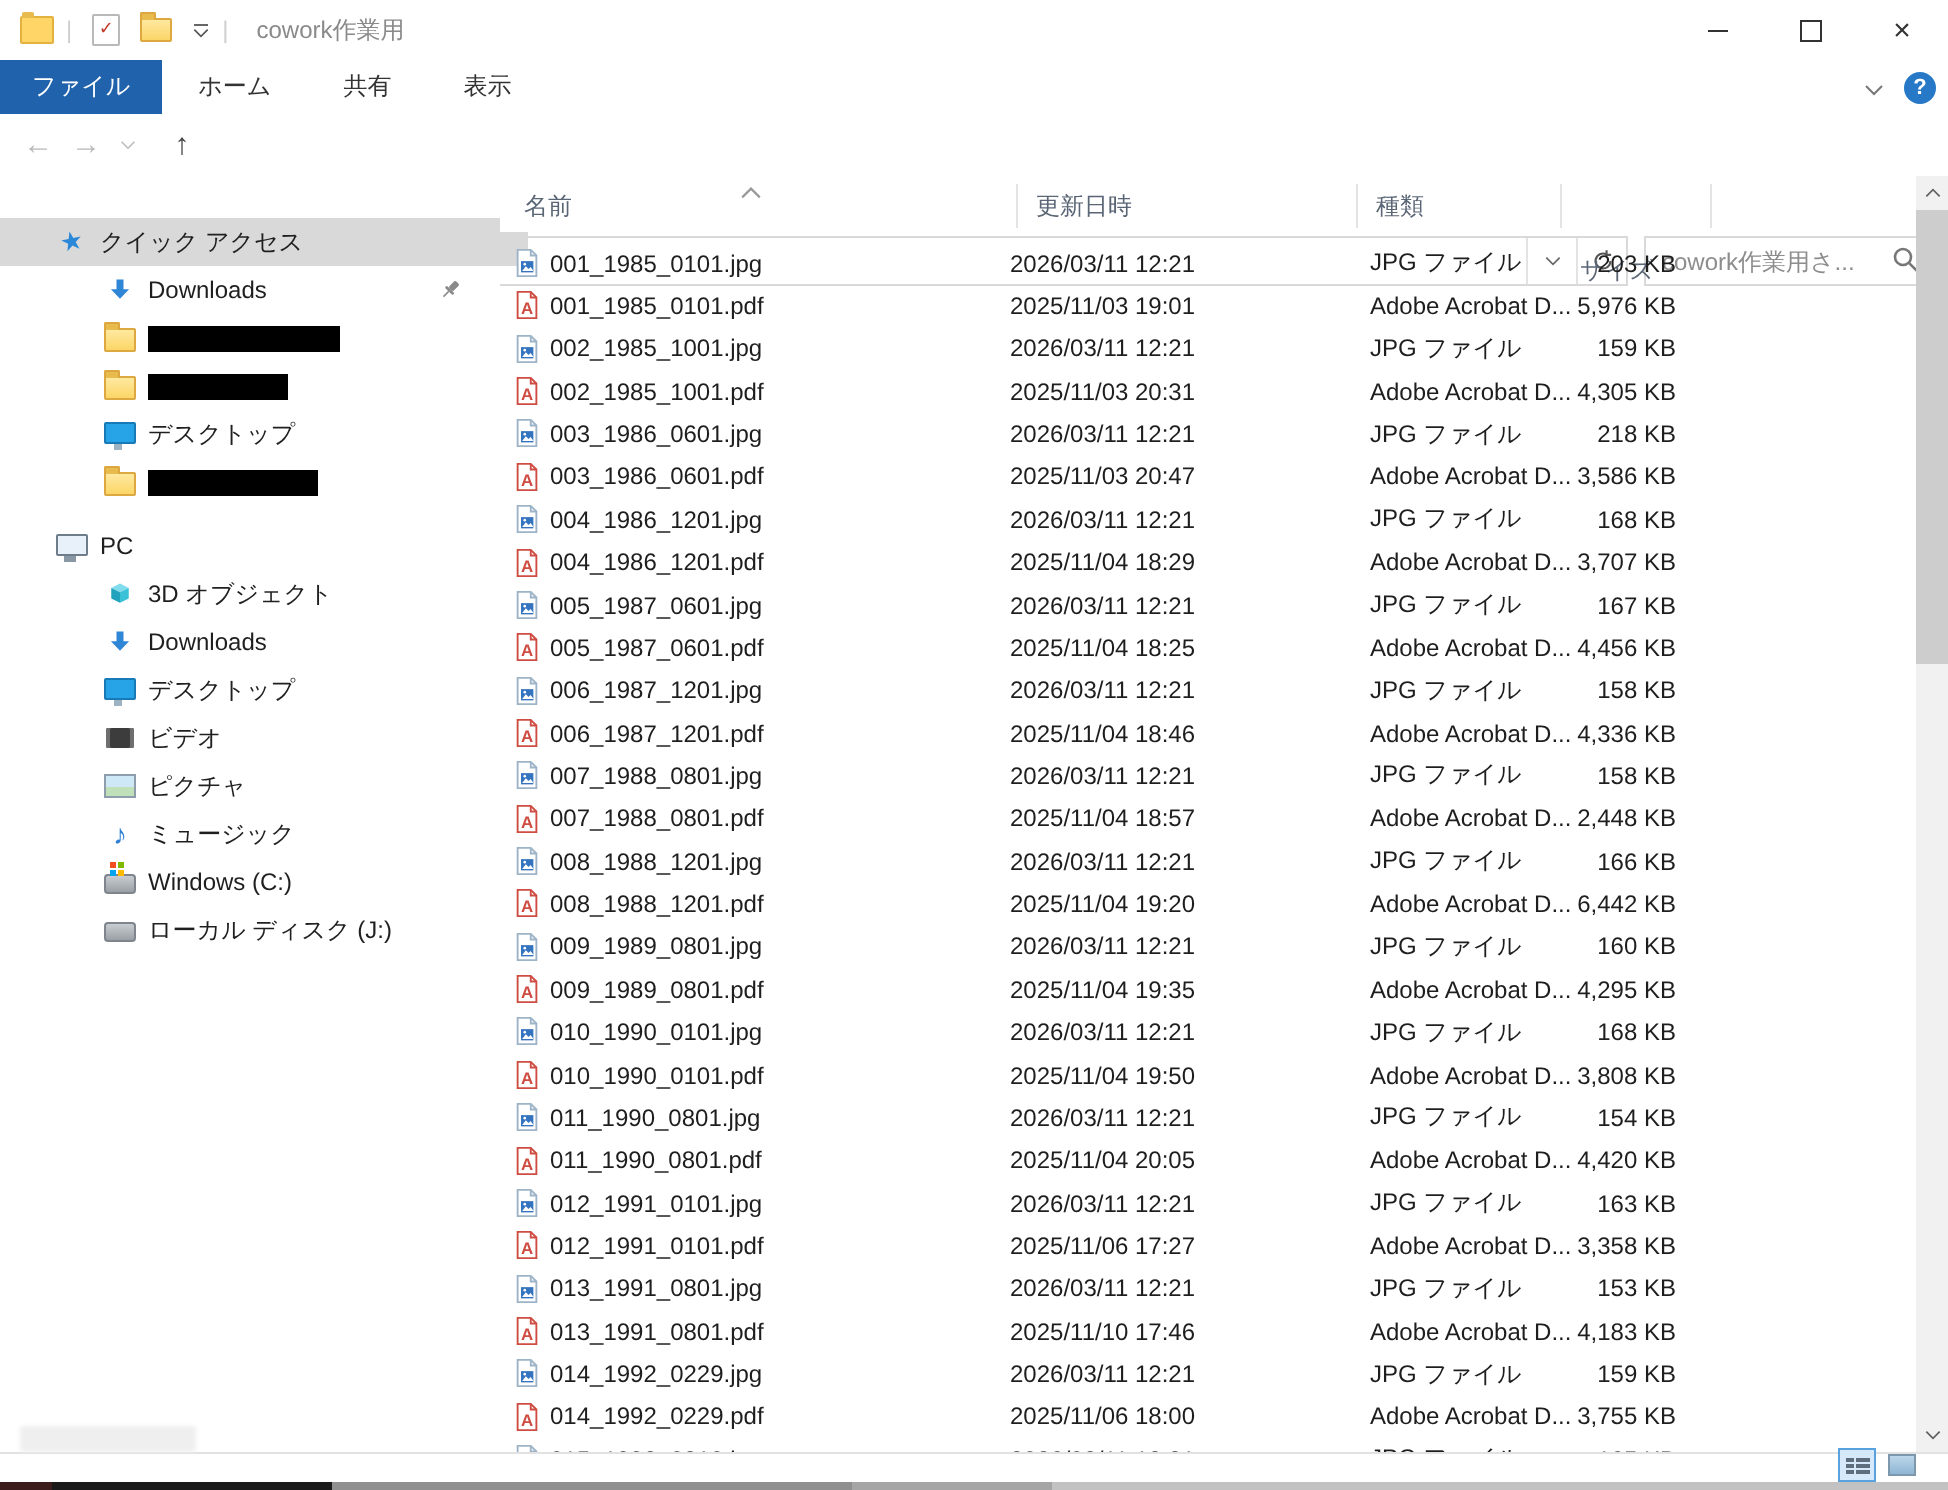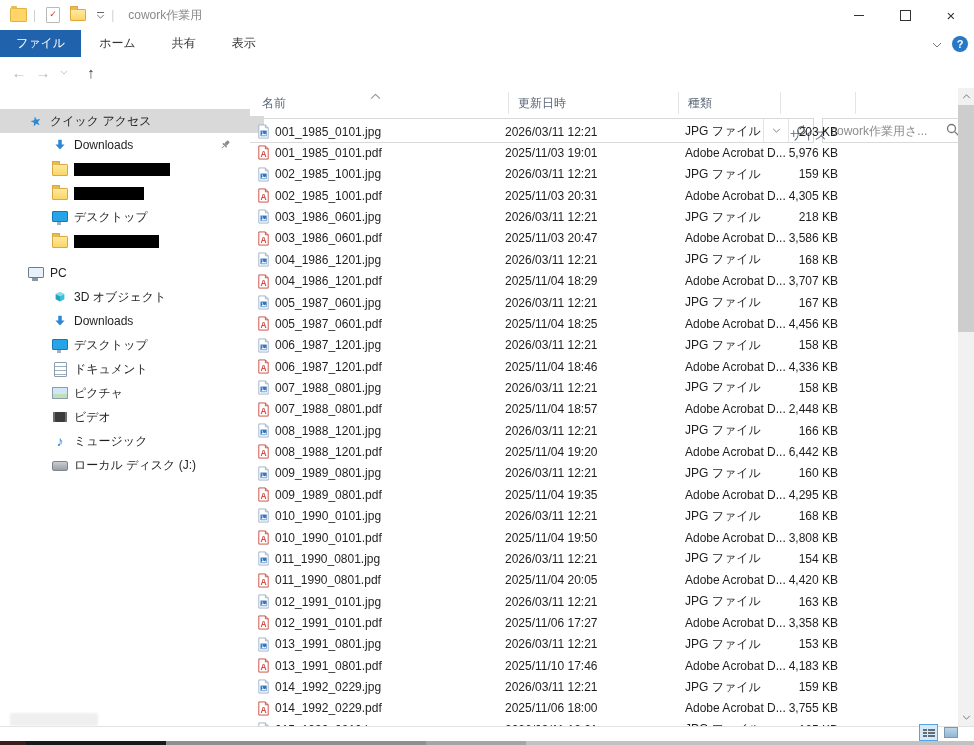--- a/index.html
+++ b/index.html
@@ -257,41 +257,48 @@
         <span class="lbl">Downloads</span>
       </div>
       <div class="side-item lvl1">
         <span class="ic">
           <span class="ic-desktop"></span>
         </span>
         <span class="lbl">デスクトップ</span>
       </div>
       <div class="side-item lvl1">
         <span class="ic">
-          <span class="ic-doc"></span>
-        </span>
-        <span class="lbl">ドキュメント</span>
+          <span class="ic-vid"></span>
+        </span>
+        <span class="lbl">ビデオ</span>
       </div>
       <div class="side-item lvl1">
         <span class="ic">
           <span class="ic-pic"></span>
         </span>
         <span class="lbl">ピクチャ</span>
       </div>
       <div class="side-item lvl1">
         <span class="ic">
-          <span class="ic-vid"></span>
-        </span>
-        <span class="lbl">ビデオ</span>
-      </div>
-      <div class="side-item lvl1">
-        <span class="ic">
           <span class="ic-music">♪</span>
         </span>
         <span class="lbl">ミュージック</span>
+      </div>
+      <div class="side-item lvl1">
+        <span class="ic">
+          <span class="ic-drive">
+            <span class="winlogo">
+              <i style="background:#f25022"></i>
+              <i style="background:#7fba00"></i>
+              <i style="background:#00a4ef"></i>
+              <i style="background:#ffb900"></i>
+            </span>
+          </span>
+        </span>
+        <span class="lbl">Windows (C:)</span>
       </div>
       <div class="side-item lvl1">
         <span class="ic">
           <span class="ic-drive"></span>
         </span>
         <span class="lbl">ローカル ディスク (J:)</span>
       </div>
     </div>
 
   <div class="listhead">

